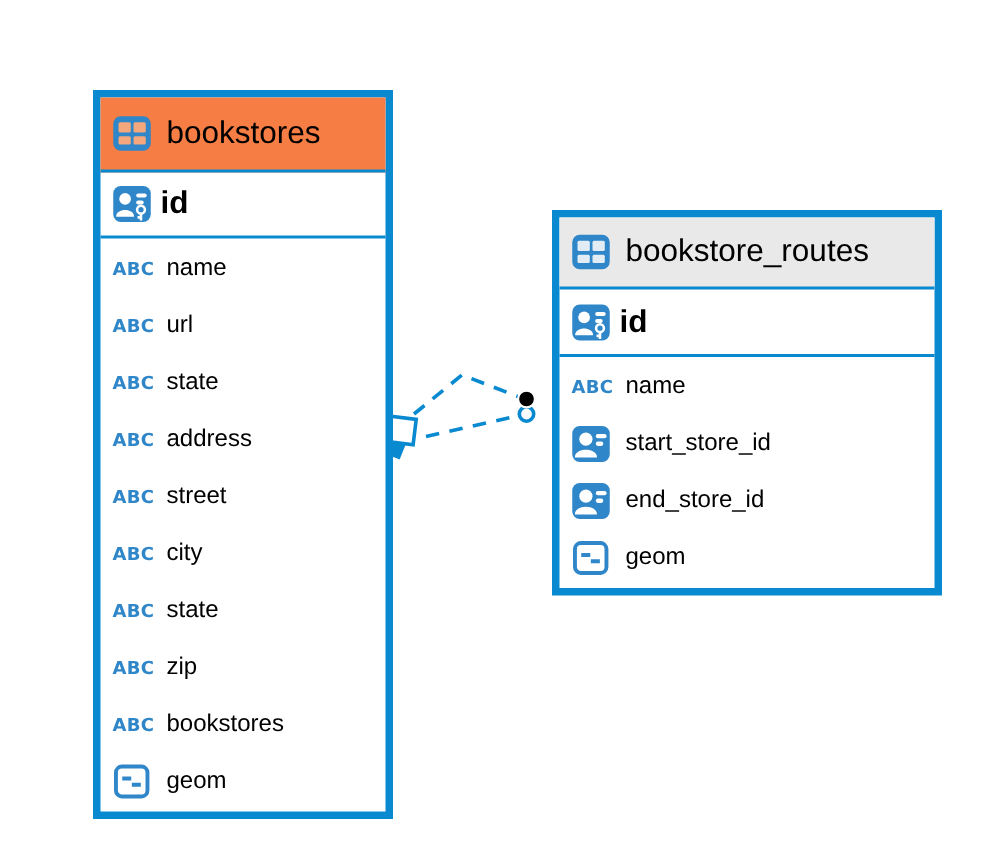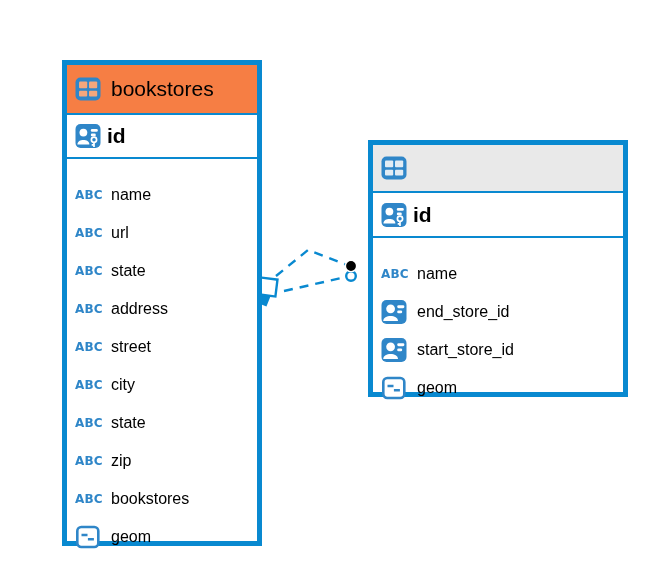--- a/index.html
+++ b/index.html
@@ -21,21 +21,21 @@
   #table-bookstores .thead{height:50px;}
   #table-routes .thead{height:48px;}
   .tname{font-size:21px;color:#000;white-space:nowrap;}
   .pk-row{
     display:flex;align-items:center;gap:4px;padding-left:8px;
     border-bottom:2px solid var(--border);box-sizing:border-box;
   }
   #table-bookstores .pk-row{height:44px;}
   #table-routes .pk-row{height:45px;}
   .pk-row .label{font-size:21px;font-weight:700;}
-  .cols{padding-top:17px;}
+  .cols{padding-top:1px;}
   .row{height:38px;display:flex;align-items:center;gap:8px;padding-left:8px;}
   .row .label{font-size:16px;white-space:nowrap;}
   .icon-slot{width:28px;flex:none;display:flex;align-items:center;justify-content:flex-start;}
   .icon-slot svg{display:block;}
   .abc{
     color:var(--iconblue);font-weight:800;font-size:12px;letter-spacing:0.2px;
     font-family:"DejaVu Sans", sans-serif;line-height:1;
   }
   #connector-layer{position:absolute;left:0;top:0;pointer-events:none;}
   #connector-layer [data-interactable="true"]{pointer-events:stroke;}
@@ -159,20 +159,21 @@
     <div class="thead" data-interactable="true" style="background: rgb(233, 233, 233);">
       <span class="icon-slot" data-interactable="false">
           <svg width="26" height="26" viewBox="0 0 26 26">
       <rect x="0.5" y="1.5" width="25" height="23" rx="5" fill="#2f86c8"></rect>
       <rect x="4" y="5.5" width="8.2" height="6.8" rx="1" fill="#e2ecf4"></rect>
       <rect x="14" y="5.5" width="8.2" height="6.8" rx="1" fill="#e2ecf4"></rect>
       <rect x="4" y="14.8" width="8.2" height="5.6" rx="1" fill="#e2ecf4"></rect>
       <rect x="14" y="14.8" width="8.2" height="5.6" rx="1" fill="#e2ecf4"></rect>
           </svg>
         </span>
+      <span class="tname" data-interactable="false">bookstore_routes</span>
     </div>
     <div class="pk-row" data-interactable="true">
       <span class="icon-slot" data-interactable="false">
           <svg width="26" height="26" viewBox="0 0 26 26">
       <rect x="0.5" y="1" width="25" height="24" rx="5" fill="#2f86c8"></rect>
       <circle cx="8.4" cy="9.6" r="3.9" fill="#fff"></circle>
       <path d="M2.4 21.5 C2.4 15.6 14.4 15.6 14.4 21.5 Z" fill="#fff"></path>
       <rect x="15.8" y="6" width="7" height="2.7" rx="1.3" fill="#fff"></rect>
       <rect x="15.8" y="10.6" width="5" height="2.7" rx="1.3" fill="#fff"></rect>
       <circle cx="19" cy="16.8" r="2.6" fill="none" stroke="#fff" stroke-width="1.7"></circle>
@@ -191,33 +192,33 @@
         <div class="row" data-interactable="true">
           <span class="icon-slot" data-interactable="false">
             <svg width="26" height="26" viewBox="0 0 26 26">
       <rect x="0.5" y="1" width="25" height="24" rx="5" fill="#2f86c8"></rect>
       <circle cx="9.6" cy="9.8" r="4.4" fill="#fff"></circle>
       <path d="M2.2 22 C2.2 15.2 17 15.2 17 22 Z" fill="#fff"></path>
       <rect x="16.2" y="6.3" width="7.2" height="2.9" rx="1.4" fill="#fff"></rect>
       <rect x="16.2" y="11.4" width="5" height="2.9" rx="1.4" fill="#fff"></rect>
             </svg>
           </span>
-          <span class="label" data-interactable="false">end_store_id</span>
+          <span class="label" data-interactable="false">start_store_id</span>
         </div>
         <div class="row" data-interactable="true">
           <span class="icon-slot" data-interactable="false">
             <svg width="26" height="26" viewBox="0 0 26 26">
       <rect x="0.5" y="1" width="25" height="24" rx="5" fill="#2f86c8"></rect>
       <circle cx="9.6" cy="9.8" r="4.4" fill="#fff"></circle>
       <path d="M2.2 22 C2.2 15.2 17 15.2 17 22 Z" fill="#fff"></path>
       <rect x="16.2" y="6.3" width="7.2" height="2.9" rx="1.4" fill="#fff"></rect>
       <rect x="16.2" y="11.4" width="5" height="2.9" rx="1.4" fill="#fff"></rect>
             </svg>
           </span>
-          <span class="label" data-interactable="false">start_store_id</span>
+          <span class="label" data-interactable="false">end_store_id</span>
         </div>
         <div class="row" data-interactable="true">
           <span class="icon-slot" data-interactable="false">
             <svg width="26" height="26" viewBox="0 0 26 26">
       <rect x="2.3" y="3" width="21" height="20" rx="4" fill="#fff" stroke="#2f86c8" stroke-width="2.6"></rect>
       <path d="M6.5 11 L12.5 11 M12.9 15.2 L18.9 15.2" stroke="#2f86c8" stroke-width="2.6"></path>
             </svg>
           </span>
           <span class="label" data-interactable="false">geom</span>
         </div>

